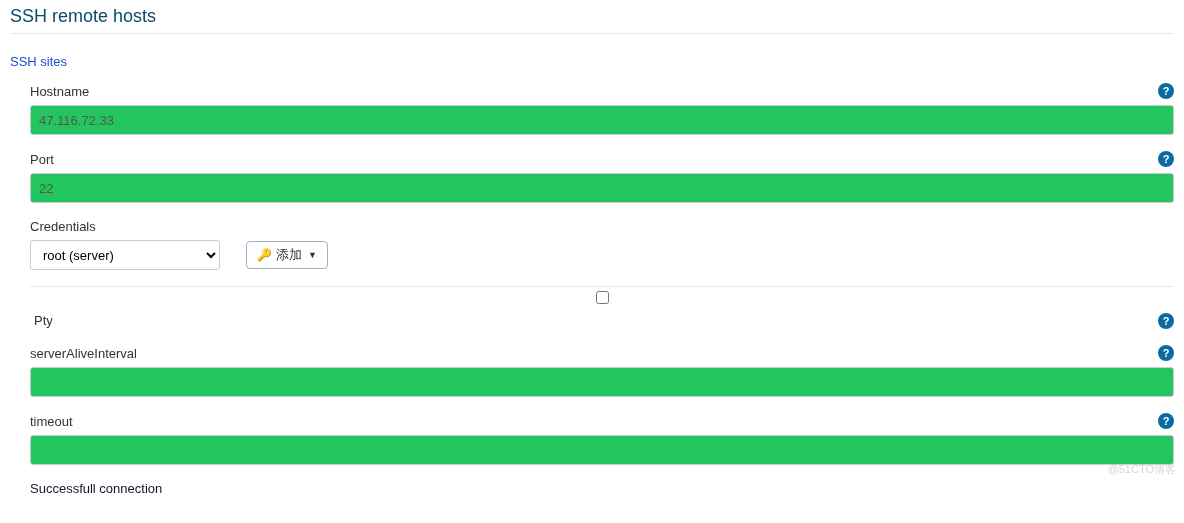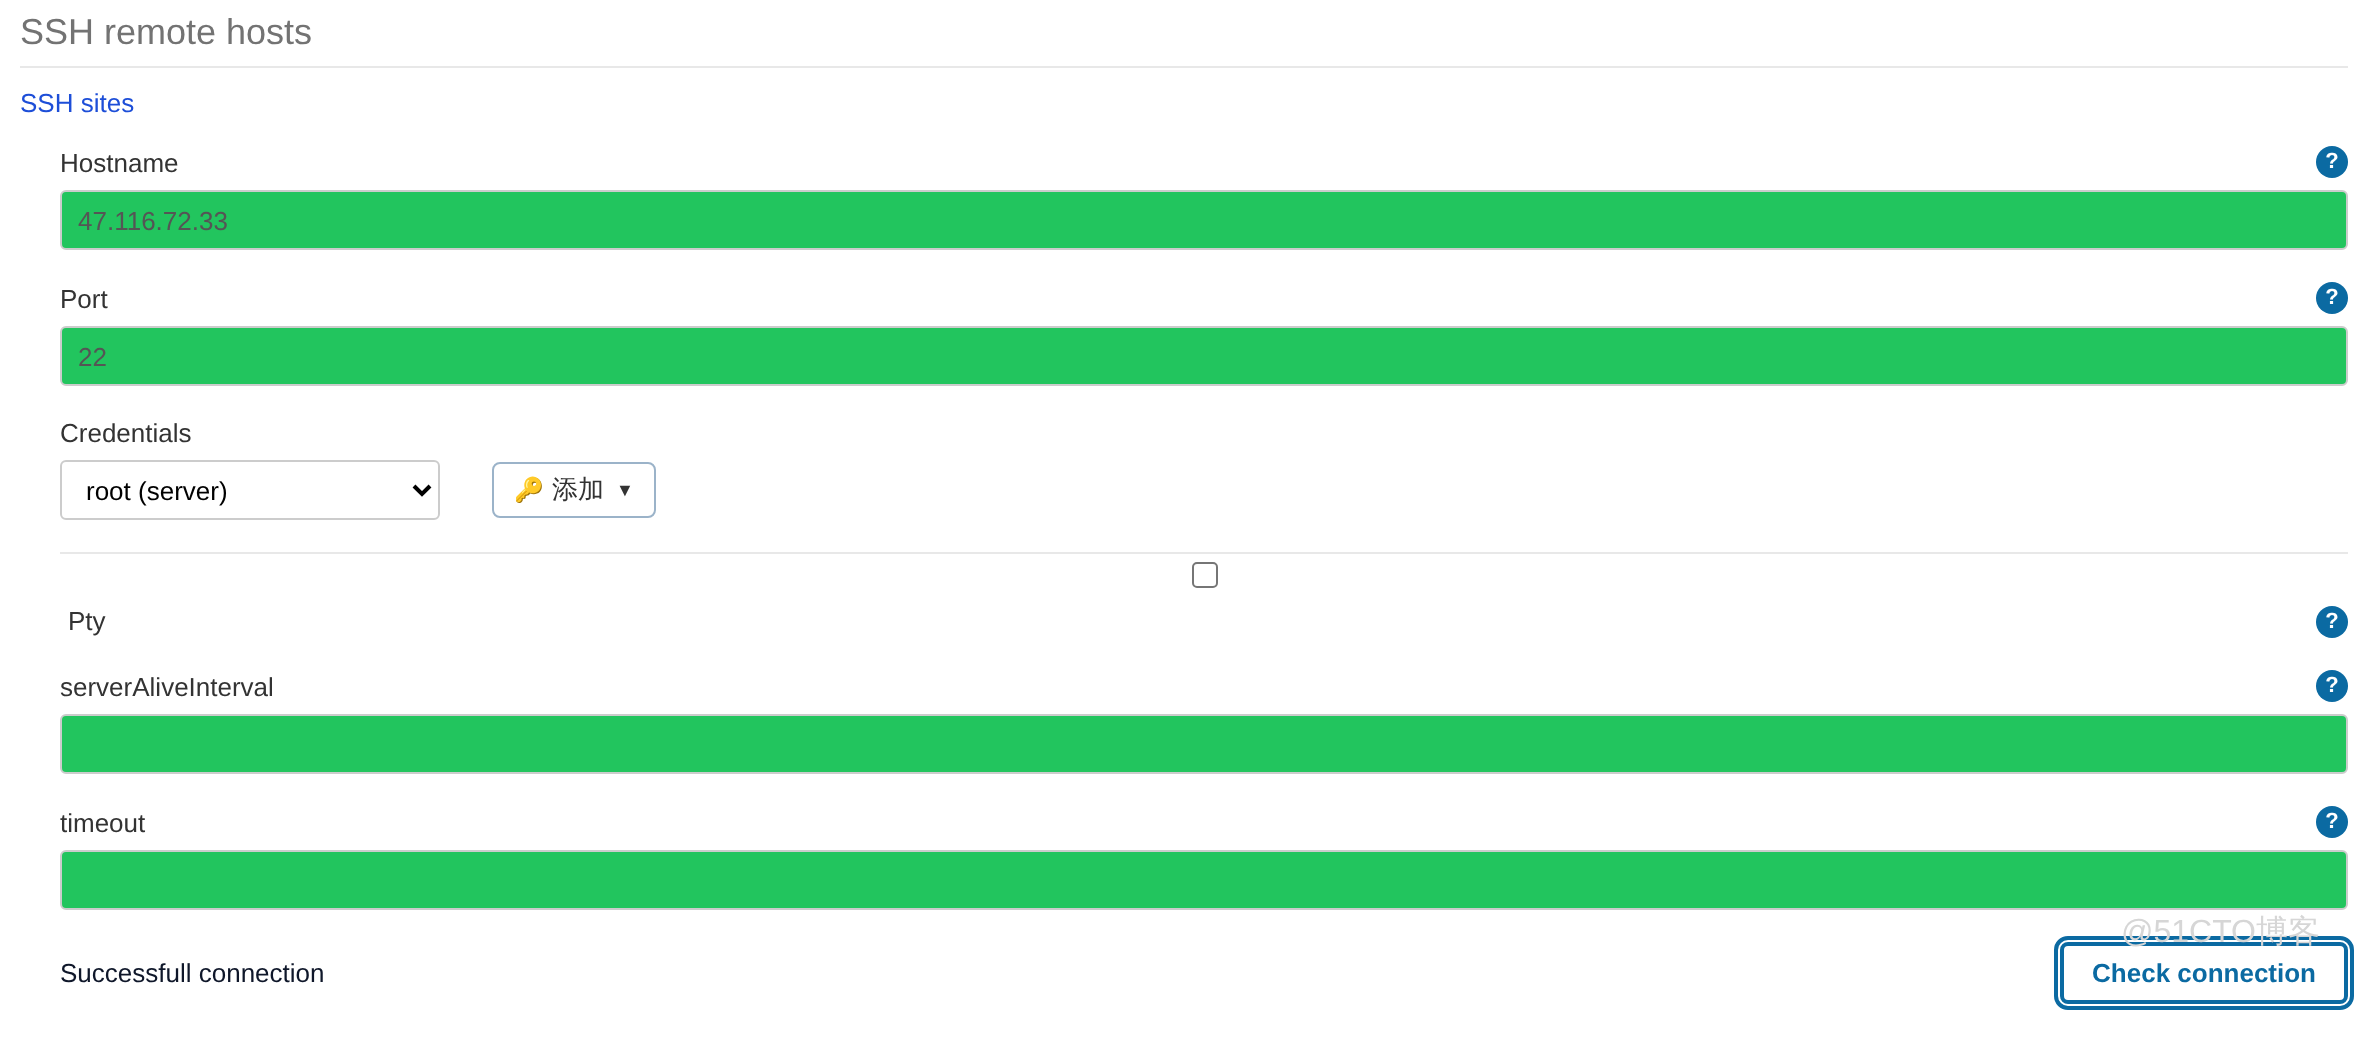--- a/index.html
+++ b/index.html
@@ -6,24 +6,24 @@
     body {
       font-family: -apple-system, BlinkMacSystemFont, "Segoe UI", Arial, sans-serif;
       font-size: 14px;
       color: #333;
       background: #fff;
       padding: 6px 10px;
     }
     .section-title {
       font-size: 18px;
       font-weight: 400;
-      color: #737373;
+      color: #0c4a6e;
       padding-bottom: 6px;
       border-bottom: 1px solid #e8e8e8;
-      margin-bottom: 10px;
+      margin-bottom: 20px;
     }
     .subsection-title {
       font-size: 13px;
       color: #1d4ed8;
       margin-bottom: 14px;
     }
     .indent {
       padding-left: 20px;
     }
     .field-block {
@@ -131,23 +131,23 @@
       border-radius: 4px;
       background: #fff;
       color: #0b6aa2;
       font-size: 13px;
       font-weight: 600;
       padding: 6px 14px;
       cursor: pointer;
     }
     .watermark {
       position: fixed;
-      right: 24px;
+      right: 8px;
       bottom: 46px;
-      font-size: 16px;
+      font-size: 11px;
       color: #d6d6d6;
       pointer-events: none;
     }
   </style>
 </head>
 <body>
 
 <div class="section-title">SSH remote hosts</div>
 <div class="subsection-title">SSH sites</div>
 
@@ -204,18 +204,17 @@
   <div class="field-block">
     <div class="label-row">
       <span class="field-label">timeout</span>
       <span class="help-icon">?</span>
     </div>
     <input type="text" class="text-input" value="" style="">
   </div>
 
   <div class="footer-row">
     <span class="status-text">Successfull connection</span>
-    <button class="check-button">Check connection</button>
   </div>
 
 </div>
 
 <div class="watermark">@51CTO博客</div>
 
 </body></html>

